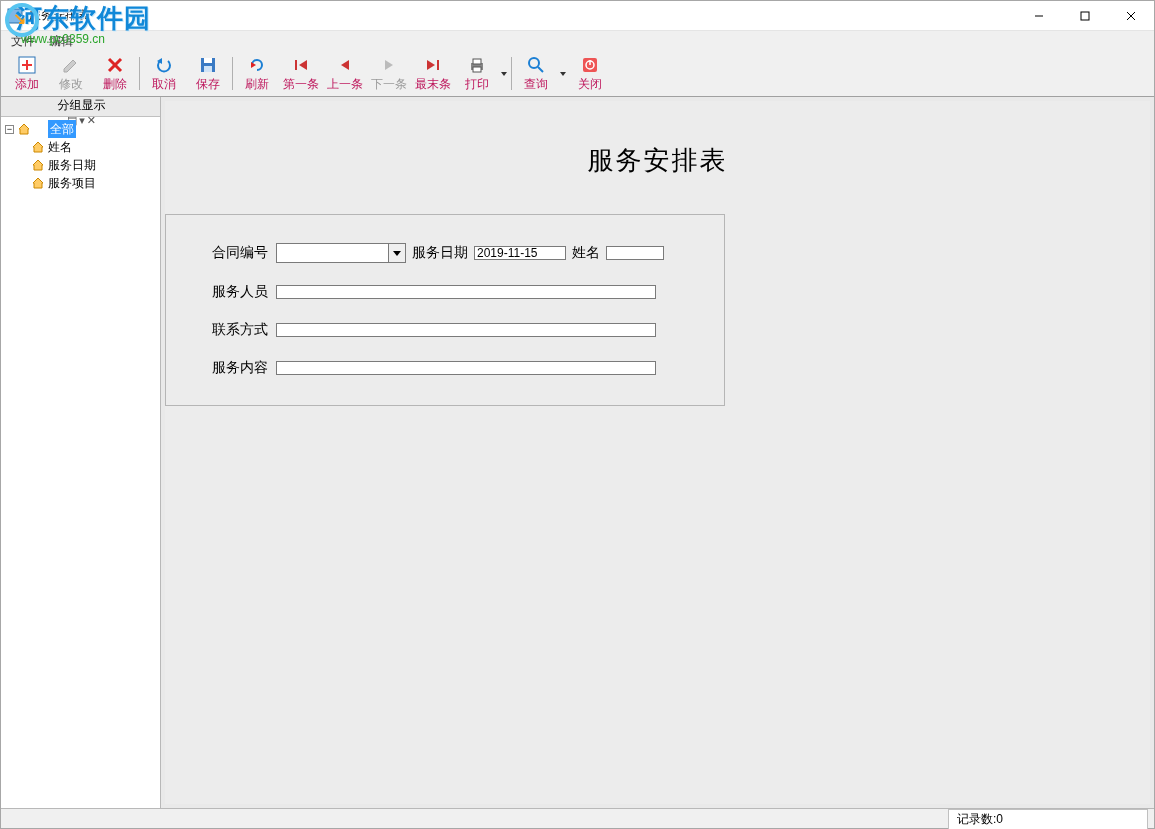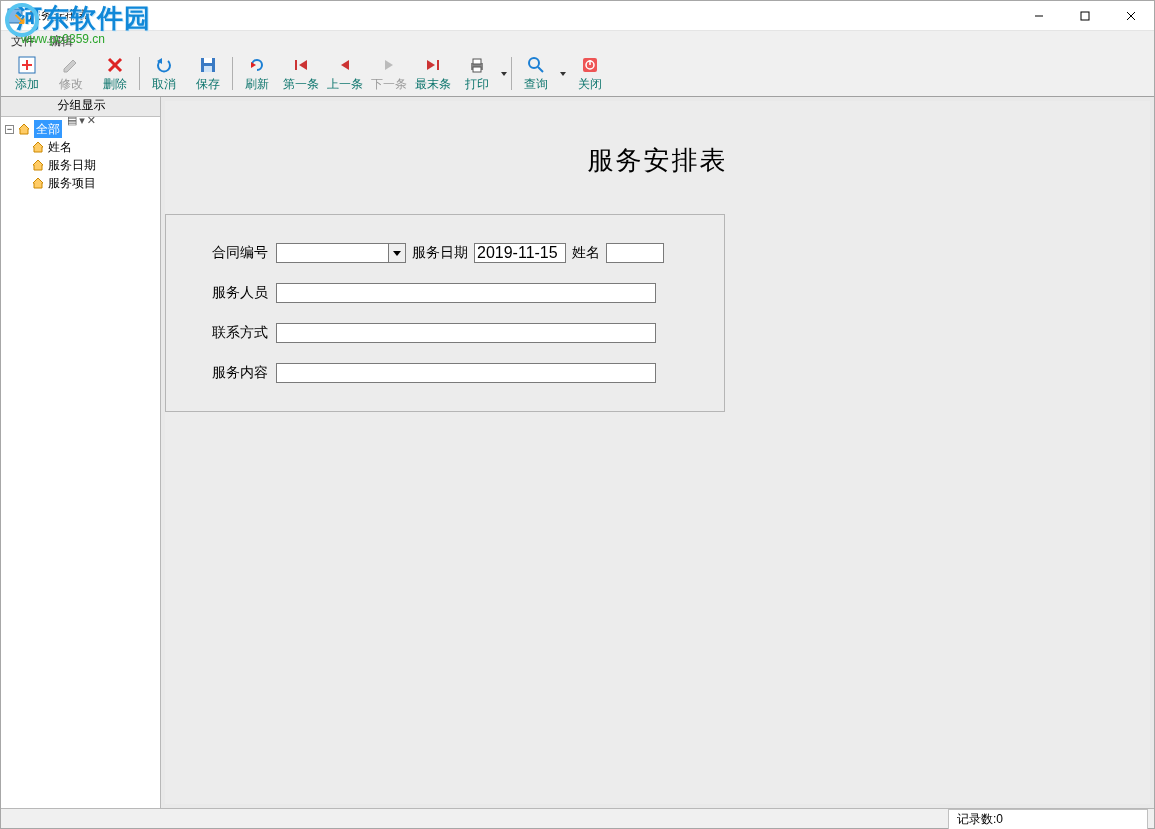--- a/index.html
+++ b/index.html
@@ -11,53 +11,53 @@
   .tb-icon{width:16px;height:16px;display:inline-block;}
   .title-text{font-size:12px;color:#000;}
   .win-controls{display:flex;height:100%;}
   .win-btn{width:46px;height:100%;display:flex;align-items:center;justify-content:center;font-family:Arial;cursor:default;}
   .win-btn svg{width:10px;height:10px;}
   
   .menubar{height:20px;background:#f0f0f0;display:flex;align-items:center;gap:14px;padding-left:10px;font-size:12px;color:#333;position:relative;}
   .menubar span{cursor:default;}
   
   .toolbar{height:46px;background:#f0f0f0;border-bottom:1px solid #a0a0a0;display:flex;align-items:stretch;padding:2px 4px;}
-  .tool-btn{width:44px;display:flex;flex-direction:column;align-items:center;justify-content:center;cursor:default;font-size:12px;color:#0f766e;gap:1px;}
+  .tool-btn{width:44px;display:flex;flex-direction:column;align-items:center;justify-content:center;cursor:default;font-size:12px;color:#be185d;gap:1px;}
   .tool-btn.disabled{color:#9a9a9a;}
   .tool-btn .ico{width:20px;height:20px;display:flex;align-items:center;justify-content:center;}
   .tool-sep{width:1px;margin:4px 2px;background:#b0b0b0;}
   .tool-drop{width:10px;display:flex;align-items:center;justify-content:center;}
   .tool-drop svg{width:6px;height:6px;}
   
   .body-area{flex:1;display:flex;min-height:0;}
   
   .side{width:160px;display:flex;flex-direction:column;border-right:1px solid #b8b8b8;background:#fff;}
   .side-header{height:20px;background:#eaeaea;border-bottom:1px solid #c0c0c0;display:flex;align-items:center;justify-content:space-between;padding:0 2px 0 4px;font-size:12px;flex-direction:column;}
   .side-header .h-ctrls{display:flex;align-items:center;gap:2px;}
   .h-ctrls span{cursor:default;font-size:11px;color:#555;}
   .tree{flex:1;padding:3px 2px;font-size:12px;overflow:auto;}
   .tree ul{list-style:none;margin:0;padding-left:14px;}
   .tree li{line-height:18px;white-space:nowrap;}
   .tree .row{display:flex;align-items:center;gap:3px;}
   .tree .toggle{width:9px;height:9px;border:1px solid #888;display:inline-flex;align-items:center;justify-content:center;font-size:9px;line-height:7px;cursor:default;background:#fff;}
   .tree .spacer{width:9px;display:inline-block;}
   .tree .node-icon{width:14px;height:14px;display:inline-flex;align-items:center;justify-content:center;}
-  .tree .sel{background:#3399ff;color:#fff;padding:0 2px;}
+  .tree .sel{background:#3399ff;color:#fff;padding:0 2px;margin-left:14px;}
   
   .splitter-tab{position:absolute;left:160px;top:430px;width:6px;height:40px;background:#d8d8d8;border:1px solid #9c9c9c;border-left:none;display:flex;align-items:center;justify-content:center;font-size:8px;color:#555;}
   
   .content{flex:1;background:#e9e9e9;position:relative;overflow:auto;}
   .content-inner{position:absolute;left:4px;top:4px;right:4px;bottom:4px;background:#ececec;}
   .form-title{text-align:center;font-size:26px;font-family:"SimSun","宋体",serif;font-weight:400;margin-top:42px;letter-spacing:2px;}
   .form-box{width:560px;margin:36px 0 0 0;border:1px solid #b5b5b5;padding:28px 20px 28px 20px;background:#ececec;}
   .form-row{display:flex;align-items:center;margin-bottom:20px;}
   .form-row:last-child{margin-bottom:0;}
   .flabel{width:90px;text-align:right;font-size:14px;font-family:"SimSun","宋体",serif;padding-right:8px;}
   .inlabel{font-size:14px;font-family:"SimSun","宋体",serif;padding:0 6px;}
-  .finput{height:20px;border:1px solid #7a7a7a;background:#fff;font-size:16px;padding:0 2px;}
+  .finput{height:14px;border:1px solid #7a7a7a;background:#fff;font-size:12px;padding:0 2px;}
   .finput.wide{flex:1;}
   .combo{position:relative;width:130px;height:20px;border:1px solid #7a7a7a;background:#fff;display:flex;align-items:center;}
   .combo .c-btn{width:17px;height:100%;border-left:1px solid #7a7a7a;background:#efefef;display:flex;align-items:center;justify-content:center;}
   
   .statusbar{height:20px;border-top:1px solid #b8b8b8;background:#f0f0f0;display:flex;align-items:flex-start;justify-content:flex-end;padding:0 6px;font-size:12px;}
   .status-cell{border:1px solid #c0c0c0;padding:1px 8px;background:#fff;min-width:200px;}
   
   .watermark{position:absolute;left:0;top:0;pointer-events:none;z-index:50;}
   .wm-logo{font-size:26px;font-weight:700;color:#1088d8;font-family:"Microsoft YaHei";letter-spacing:1px;text-shadow:1px 1px 0 #cde9f9;}
   .wm-url{font-size:12px;color:#2aa52a;font-family:Arial;margin-top:-4px;padding-left:20px;}

